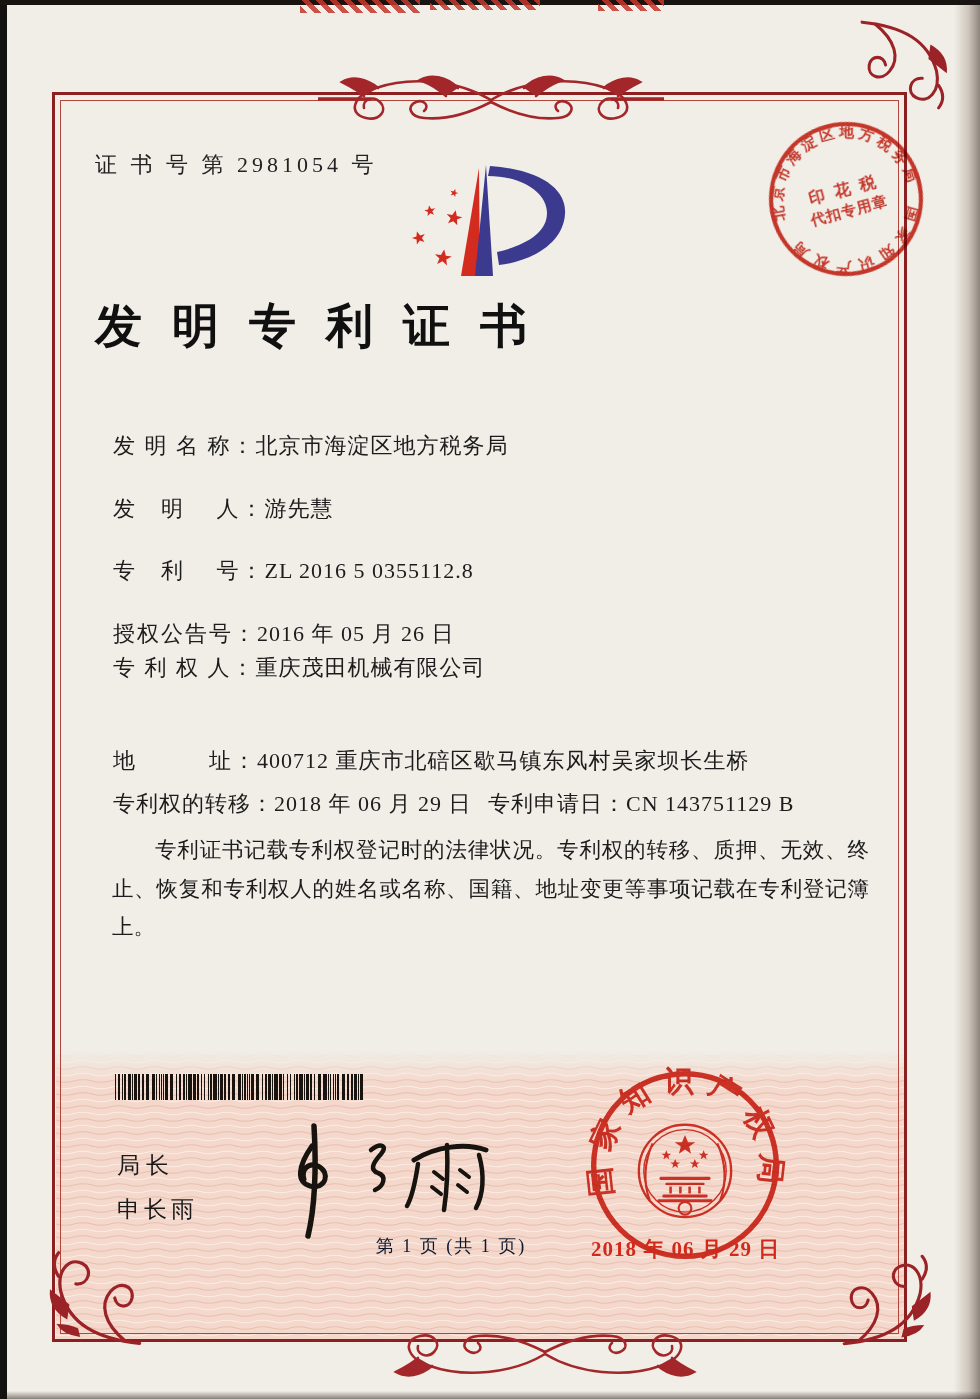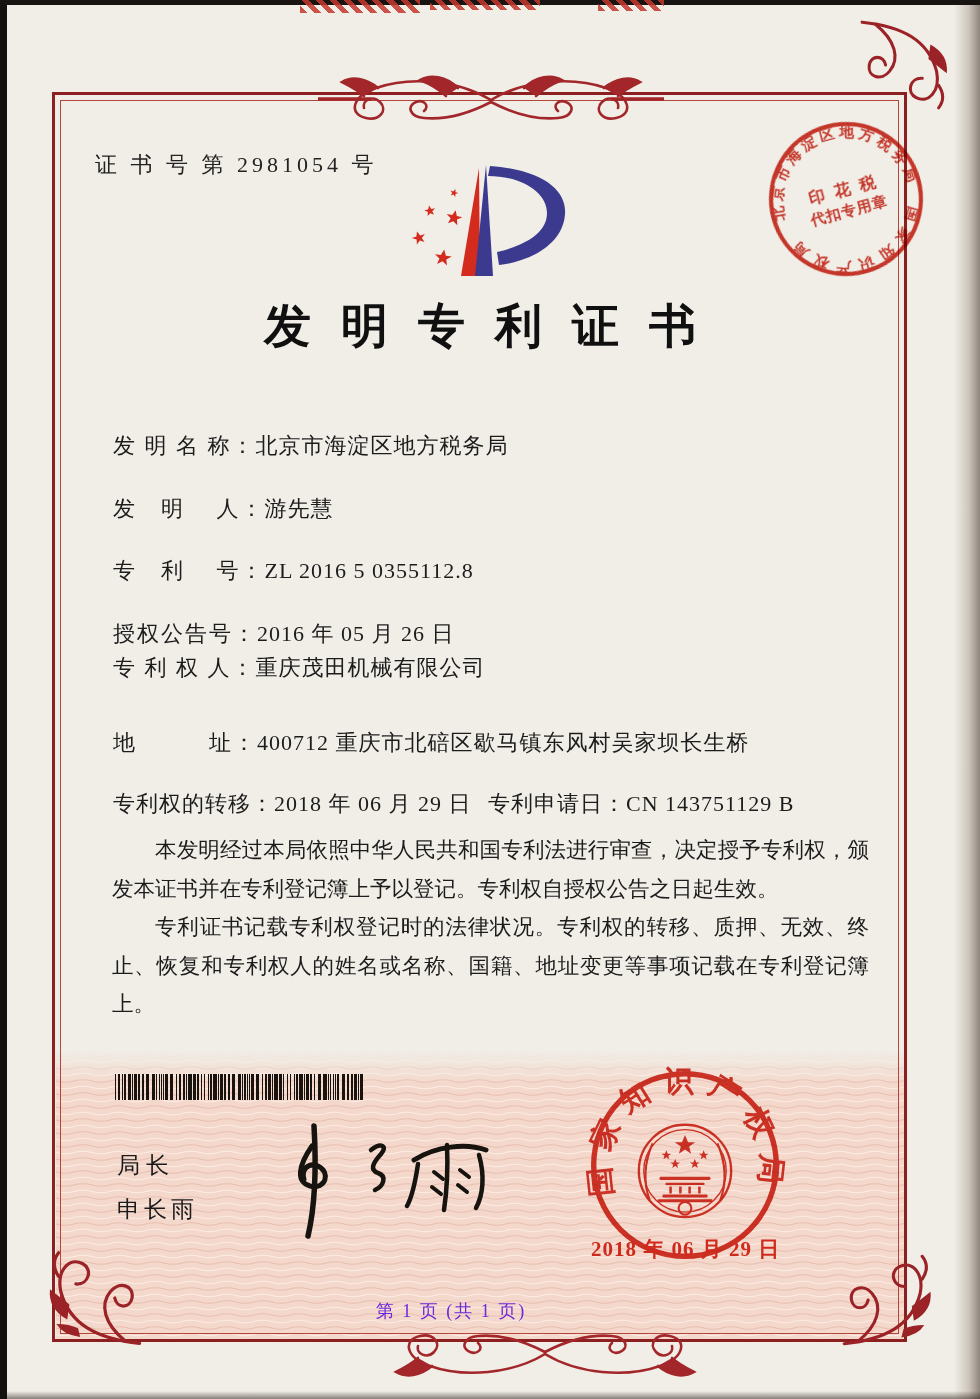--- a/index.html
+++ b/index.html
@@ -20,31 +20,31 @@
   .tear{top:0;height:13px;background:repeating-linear-gradient(45deg,#c5372c 0 5px,rgba(0,0,0,0) 5px 10px);opacity:.85;}
   
   .band{left:56px;top:1050px;width:851px;height:292px;background:#f4d8cc;}
   .band-fade{left:56px;top:1050px;width:851px;height:34px;
     background:linear-gradient(to bottom,#f0eee7,rgba(240,238,231,0));}
   
   .frame-outer{left:52px;top:92px;width:855px;height:1250px;border:3px solid #8c2020;box-sizing:border-box;}
   .frame-inner{left:60px;top:100px;width:839px;height:1234px;border:1px solid #b2453c;box-sizing:border-box;}
   
   .cert-no{left:95px;top:150px;font-size:22px;letter-spacing:4px;color:#222;}
-  .title{left:65px;top:295px;width:830px;text-align:center;font-size:47px;font-weight:bold;
+  .title{left:65px;top:295px;width:830px;font-size:47px;font-weight:bold;
     letter-spacing:30px;text-indent:30px;color:#101010;}
   .frow{left:113px;font-size:22px;letter-spacing:1px;white-space:nowrap;}
   .frow .lab{letter-spacing:2px;}
   .grant-date{left:113px;top:789px;font-size:22px;letter-spacing:1px;}
   .grant-no{left:488px;top:789px;font-size:22px;letter-spacing:1px;}
   .paras{left:112px;top:831px;width:757px;font-size:21.5px;line-height:38.6px;text-align:justify;}
   .paras p{margin:0;text-indent:2em;}
   .officer-title{left:117px;top:1150px;font-size:23px;letter-spacing:6px;color:#1a1a1a;}
   .officer-name{left:117px;top:1194px;font-size:23px;letter-spacing:4px;color:#1a1a1a;}
-  .footer{left:26px;top:1299px;width:850px;text-align:center;font-size:18px;letter-spacing:2px;color:#6d28d9;}
+  .footer{left:26px;top:1234px;width:850px;text-align:center;font-size:18px;letter-spacing:2px;color:#0f172a;}
   .seal-date{left:578px;top:1235px;width:215px;text-align:center;font-size:21px;font-weight:bold;
     letter-spacing:1px;color:#d02a1c;}
   
   .tax-stamp{left:750px;top:103px;width:192px;height:192px;transform:rotate(-15deg);
     mix-blend-mode:multiply;filter:blur(.3px);opacity:.95;}
   .big-seal{left:577px;top:1057px;width:216px;height:216px;mix-blend-mode:multiply;filter:blur(.3px);opacity:.93;}
   
   .barcode{left:115px;top:1074px;width:252px;height:26px;font-size:0;}
   .barcode i{display:inline-block;height:100%;background:#18130f;margin-right:0;vertical-align:top;}
   .sig{left:268px;top:1120px;}
@@ -219,33 +219,32 @@
 </div>
 <div class="abs frow" style="top:556px;">
   <span class="lab">专　利　 号：</span><span>ZL 2016 5 0355112.8</span>
 </div>
 <div class="abs frow" style="top:619px;">
   <span class="lab">授权公告号：</span><span>2016 年 05 月 26 日</span>
 </div>
 <div class="abs frow" style="top:653px;">
   <span class="lab">专 利 权 人：</span><span>重庆茂田机械有限公司</span>
 </div>
-<div class="abs frow" style="top:728px;">
+<div class="abs frow" style="top:746px;">
   <span class="lab">地　　　址：</span><span>400712 重庆市北碚区歇马镇东风村吴家坝长生桥</span>
 </div>
 
 <div class="abs grant-date">
   <span>专利权的转移：</span><span>2018 年 06 月 29 日</span>
 </div>
 <div class="abs grant-no">
   <span>专利申请日：</span><span>CN 143751129 B</span>
 </div>
 
 <div class="abs paras">
-  <p>本发明经过本局依照中华人民共和国专利法进行审查，决定授予专利权，颁发本证书并在专利登记簿上予以登记。专利权自授权公告之日起生效。</p>
   <p>专利证书记载专利权登记时的法律状况。专利权的转移、质押、无效、终止、恢复和专利权人的姓名或名称、国籍、地址变更等事项记载在专利登记簿上。</p>
 </div>
 
 <div class="abs barcode" id="barcode"><i style="width: 1.15px; margin-right: 2.3px;"></i><i style="width: 1.15px; margin-right: 2.3px;"></i><i style="width: 1.15px; margin-right: 1.15px;"></i><i style="width: 2.3px; margin-right: 1.15px;"></i><i style="width: 3.45px; margin-right: 1.15px;"></i><i style="width: 1.15px; margin-right: 1.15px;"></i><i style="width: 2.3px; margin-right: 1.15px;"></i><i style="width: 2.3px; margin-right: 2.3px;"></i><i style="width: 1.15px; margin-right: 2.3px;"></i><i style="width: 3.45px; margin-right: 2.3px;"></i><i style="width: 3.45px; margin-right: 1.15px;"></i><i style="width: 1.15px; margin-right: 1.15px;"></i><i style="width: 1.15px; margin-right: 1.15px;"></i><i style="width: 1.15px; margin-right: 1.15px;"></i><i style="width: 1.15px; margin-right: 1.15px;"></i><i style="width: 2.3px; margin-right: 2.3px;"></i><i style="width: 3.45px; margin-right: 2.3px;"></i><i style="width: 1.15px; margin-right: 2.3px;"></i><i style="width: 2.3px; margin-right: 1.15px;"></i><i style="width: 2.3px; margin-right: 1.15px;"></i><i style="width: 1.15px; margin-right: 1.15px;"></i><i style="width: 3.45px; margin-right: 1.15px;"></i><i style="width: 3.45px; margin-right: 1.15px;"></i><i style="width: 1.15px; margin-right: 2.3px;"></i><i style="width: 1.15px; margin-right: 2.3px;"></i><i style="width: 1.15px; margin-right: 2.3px;"></i><i style="width: 1.15px; margin-right: 1.15px;"></i><i style="width: 2.3px; margin-right: 1.15px;"></i><i style="width: 3.45px; margin-right: 1.15px;"></i><i style="width: 1.15px; margin-right: 1.15px;"></i><i style="width: 2.3px; margin-right: 1.15px;"></i><i style="width: 2.3px; margin-right: 2.3px;"></i><i style="width: 1.15px; margin-right: 2.3px;"></i><i style="width: 3.45px; margin-right: 2.3px;"></i><i style="width: 3.45px; margin-right: 1.15px;"></i><i style="width: 1.15px; margin-right: 1.15px;"></i><i style="width: 1.15px; margin-right: 1.15px;"></i><i style="width: 1.15px; margin-right: 1.15px;"></i><i style="width: 1.15px; margin-right: 1.15px;"></i><i style="width: 2.3px; margin-right: 2.3px;"></i><i style="width: 3.45px; margin-right: 2.3px;"></i><i style="width: 1.15px; margin-right: 2.3px;"></i><i style="width: 2.3px; margin-right: 1.15px;"></i><i style="width: 2.3px; margin-right: 1.15px;"></i><i style="width: 1.15px; margin-right: 1.15px;"></i><i style="width: 3.45px; margin-right: 1.15px;"></i><i style="width: 3.45px; margin-right: 1.15px;"></i><i style="width: 1.15px; margin-right: 2.3px;"></i><i style="width: 1.15px; margin-right: 2.3px;"></i><i style="width: 1.15px; margin-right: 2.3px;"></i><i style="width: 1.15px; margin-right: 1.15px;"></i><i style="width: 2.3px; margin-right: 1.15px;"></i><i style="width: 3.45px; margin-right: 1.15px;"></i><i style="width: 1.15px; margin-right: 1.15px;"></i><i style="width: 2.3px; margin-right: 1.15px;"></i><i style="width: 2.3px; margin-right: 2.3px;"></i><i style="width: 1.15px; margin-right: 2.3px;"></i><i style="width: 3.45px; margin-right: 2.3px;"></i><i style="width: 3.45px; margin-right: 1.15px;"></i><i style="width: 1.15px; margin-right: 1.15px;"></i><i style="width: 1.15px; margin-right: 1.15px;"></i><i style="width: 1.15px; margin-right: 1.15px;"></i><i style="width: 1.15px; margin-right: 1.15px;"></i><i style="width: 2.3px; margin-right: 2.3px;"></i><i style="width: 3.45px; margin-right: 2.3px;"></i><i style="width: 1.15px; margin-right: 2.3px;"></i><i style="width: 2.3px; margin-right: 1.15px;"></i><i style="width: 2.3px; margin-right: 1.15px;"></i><i style="width: 1.15px; margin-right: 1.15px;"></i><i style="width: 3.45px; margin-right: 1.15px;"></i></div>
 
 <div class="abs officer-title">局长</div>
 <div class="abs officer-name">申长雨</div>
 
 <svg class="abs sig" style="width:236px;height:130px;" viewBox="0 0 236 130">
   <g stroke="#17130e" fill="none" stroke-linecap="round" stroke-linejoin="round">

